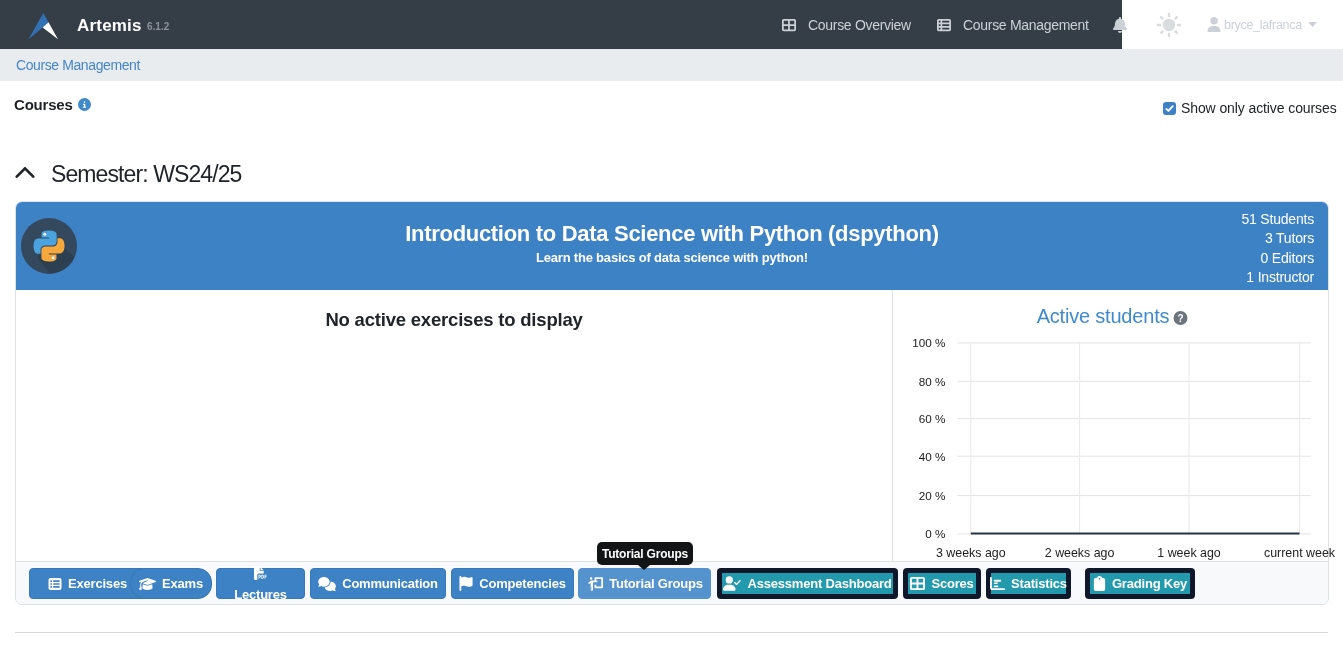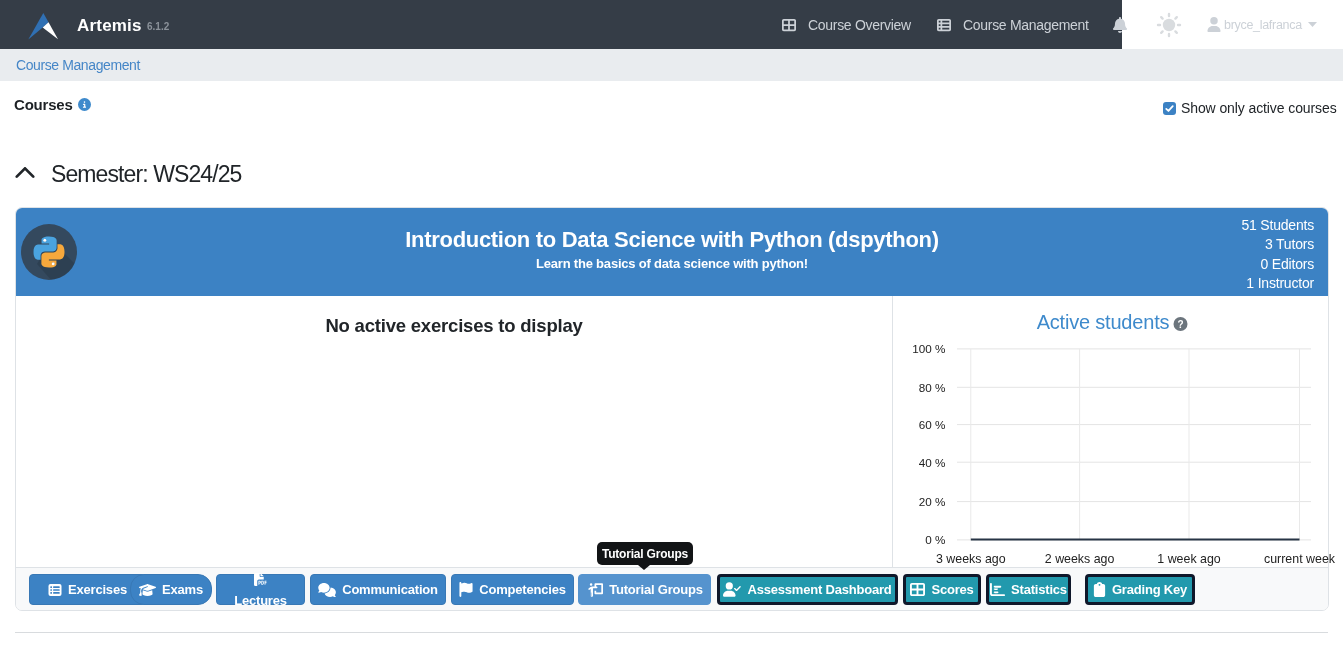--- a/index.html
+++ b/index.html
@@ -21,37 +21,37 @@
 
   
   .courses-h { position:absolute; left:14px; top:96px; font-size:15px; font-weight:bold; color:#1d2125; letter-spacing:-0.2px; }
   .courses-h .info { display:inline-block; vertical-align:-1px; margin-left:5px; }
   .activebox { position:absolute; left:1163px; top:102px; width:13px; height:13px; background:#3c82c4; border-radius:3px; }
   .activelabel { position:absolute; left:1181px; top:100px; font-size:14px; letter-spacing:-0.1px; color:#212529; white-space:nowrap; }
   .sem-chevron { position:absolute; left:14px; top:165px; }
   .sem-h { position:absolute; left:51px; top:161px; font-size:23px; letter-spacing:-0.9px; color:#212529; }
 
   
-  .card { position:absolute; left:15px; top:207px; width:1314px; height:404px; border:1px solid #dee2e6; border-radius:7px; background:#fff; }
+  .card { position:absolute; left:15px; top:201px; width:1314px; height:404px; border:1px solid #dee2e6; border-radius:7px; background:#fff; }
   .card-header { position:absolute; left:0; top:0; width:1312px; height:88px; background:#3c82c4; border-radius:6px 6px 0 0; }
   .pylogo { position:absolute; left:5px; top:16px; }
   .ctitle { position:absolute; left:0; top:19px; width:1312px; text-align:center; color:#fff; font-size:22px; font-weight:bold; letter-spacing:-0.3px; }
   .csub { position:absolute; left:0; top:48px; width:1312px; text-align:center; color:#fff; font-size:13px; font-weight:bold; letter-spacing:-0.2px; }
   .cstats { position:absolute; right:14px; top:8px; text-align:right; color:#fff; font-size:14px; letter-spacing:-0.2px; line-height:19.3px; }
   .col-sep { position:absolute; left:876px; top:88px; width:1px; height:271px; background:#dee2e6; }
   .noex { position:absolute; left:0; top:107px; width:876px; text-align:center; font-size:18.5px; font-weight:bold; color:#212529; letter-spacing:-0.2px; }
   .chartwrap { position:absolute; left:877px; top:88px; width:435px; height:271px; }
 
   
   .card-footer { position:absolute; left:0; top:359px; width:1312px; height:43px; background:#f8f9fa; border-top:1px solid #dee2e6; border-radius:0 0 6px 6px; }
   .btn { position:absolute; top:6px; height:31px; display:flex; align-items:center; justify-content:center; gap:6px; color:#fff; font-size:13px; font-weight:bold; letter-spacing:-0.2px; border-radius:4px; white-space:nowrap; }
   .btn svg { flex:none; }
   .btn-p { background:#3c82c4; border:1px solid #3878b5; }
   .btn-p-light { background:#5593ce; border:1px solid #5593ce; }
-  .btn-t { background:#2299ad; border:3px solid #0f172a; }
+  .btn-t { background:#2299ad; border:5px solid #0f172a; }
 
   
   .tip { position:absolute; left:597px; top:542px; width:96px; height:23px; background:#121416; color:#fff; font-size:12px; font-weight:bold; letter-spacing:-0.2px; border-radius:5px; display:flex; align-items:center; justify-content:center; white-space:nowrap; }
   .tip-arrow { position:absolute; left:638px; top:565px; width:0; height:0; border-left:6px solid transparent; border-right:6px solid transparent; border-top:5px solid #121416; }
 
   .hr { position:absolute; left:15px; top:632px; width:1313px; height:1px; background:#d8dbde; }
 </style>
 </head>
 <body>
 <div id="page">

